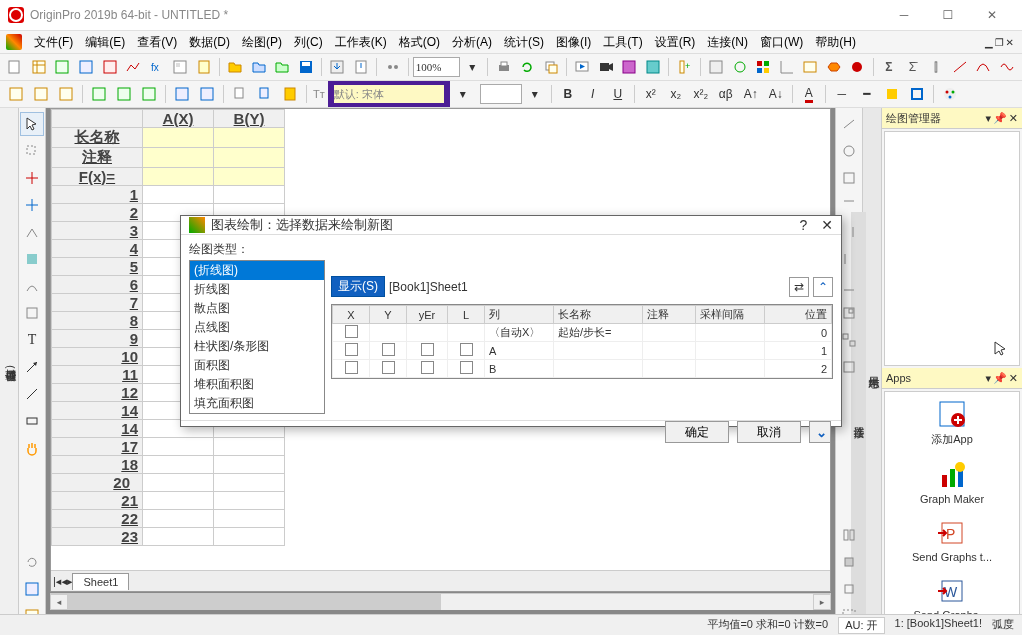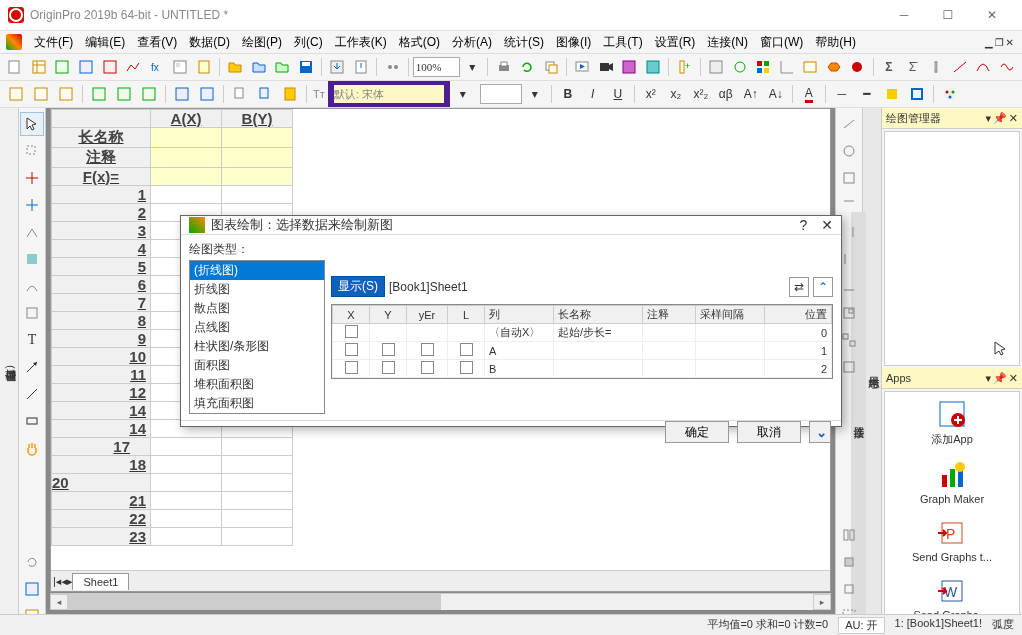--- a/index.html
+++ b/index.html
@@ -595,31 +595,31 @@
                 <th class="rowh" style="text-align:right;padding-right:4px;">14</th>
                 <td></td>
                 <td></td>
               </tr>
           <tr>
                 <th class="rowh" style="text-align:right;padding-right:4px;">14</th>
                 <td></td>
                 <td></td>
               </tr>
           <tr>
-                <th class="rowh" style="text-align:right;padding-right:20px;">17</th>
+                <th class="rowh" style="text-align:right;padding-right:4px;">17</th>
                 <td></td>
                 <td></td>
               </tr>
           <tr>
                 <th class="rowh" style="text-align:right;padding-right:4px;">18</th>
                 <td></td>
                 <td></td>
               </tr>
           <tr>
-                <th class="rowh" style="text-align:left;padding-right:4px;">20</th>
+                <th class="rowh" style="text-align:right;padding-right:12px;">20</th>
                 <td></td>
                 <td></td>
               </tr>
           <tr>
                 <th class="rowh" style="text-align:right;padding-right:4px;">21</th>
                 <td></td>
                 <td></td>
               </tr>
           <tr>
                 <th class="rowh" style="text-align:right;padding-right:4px;">22</th>

